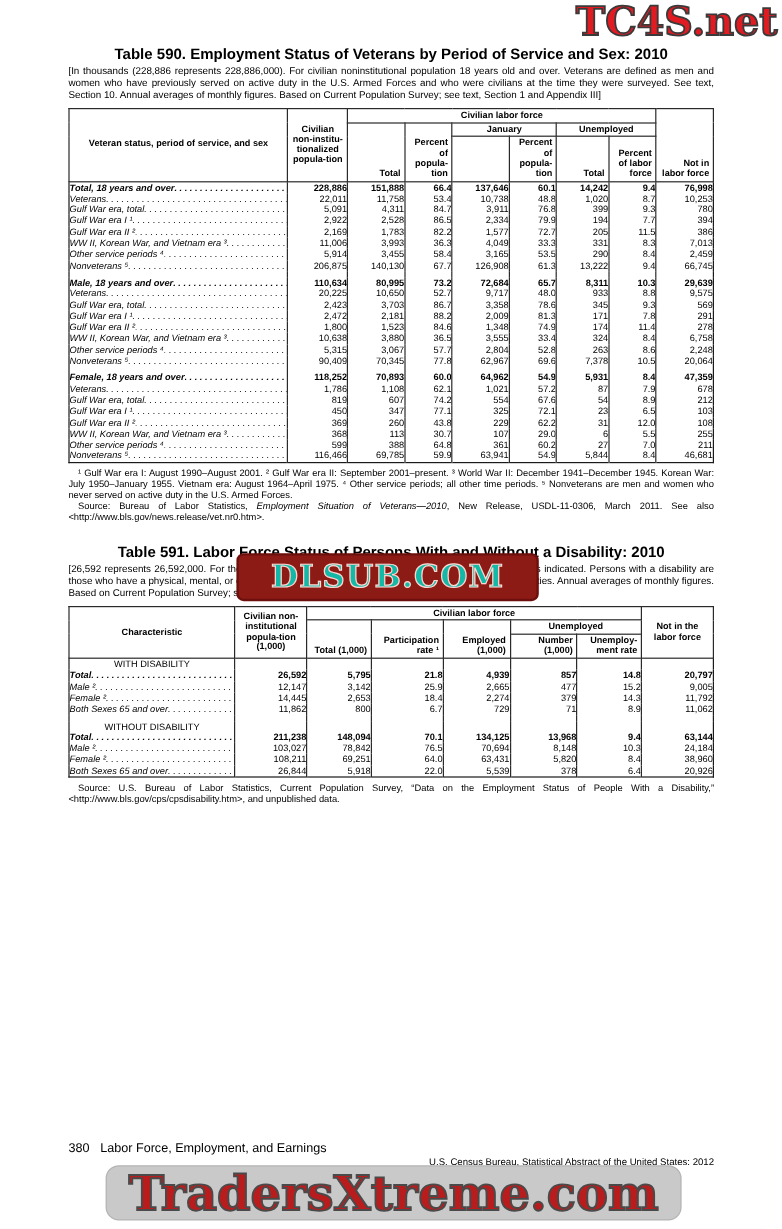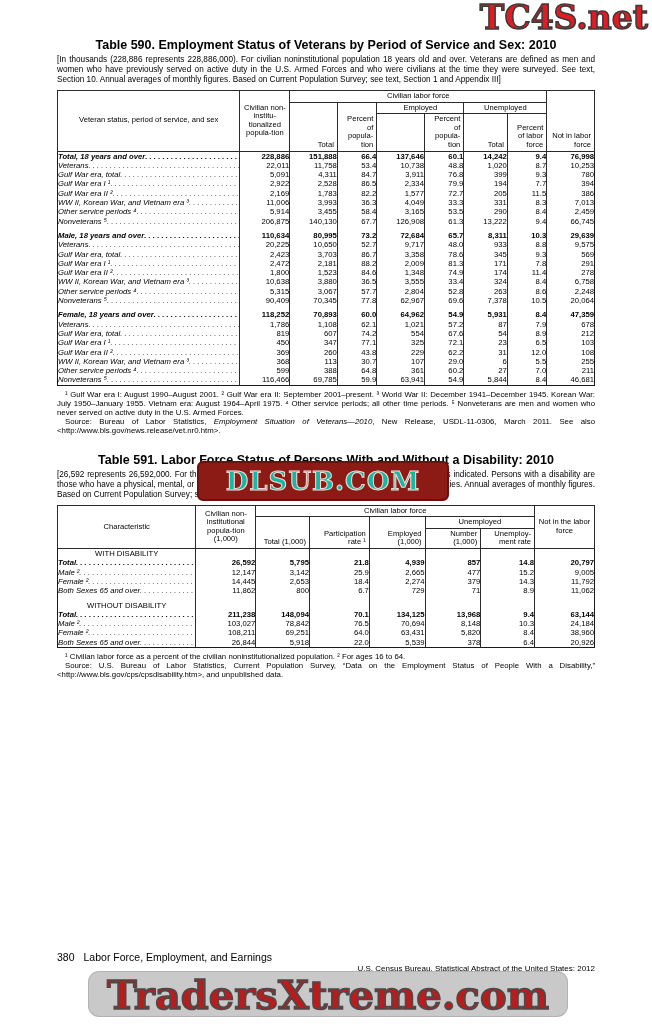--- a/index.html
+++ b/index.html
@@ -4,21 +4,21 @@
 <style>
   html,body{margin:0;padding:0;}
   body{width:652px;background:#e9e9e9;}
   *{box-sizing:border-box;}
   .page{position:relative;width:652px;height:1024px;background:#fff;overflow:hidden;
         font-family:"Liberation Sans","DejaVu Sans",sans-serif;color:#000;}
   .content{position:absolute;left:57px;top:38px;width:538px;z-index:1;}
   .tbl-title{font-size:12.5px;font-weight:bold;line-height:14px;text-align:center;}
   .tbl-note{font-size:8.2px;line-height:10px;text-align:justify;margin-top:3px;}
   .dtable{width:100%;border-collapse:collapse;table-layout:fixed;border:1.2px solid #1a1a1a;margin-top:5px;}
-  .dtable th{border:1px solid #2a2a2a;font-weight:normal;padding:1px 3px;line-height:8.6px;font-size:7.6px;margin-top:16px;}
+  .dtable th{border:1px solid #2a2a2a;font-weight:bold;padding:1px 3px;line-height:8.6px;font-size:7.6px;margin-top:16px;}
   .dtable thead{border-bottom:1px solid #1a1a1a;}
   .dtable td{border-left:1px solid #2a2a2a;padding:0;font-size:7.7px;line-height:9.3px;height:9.3px;vertical-align:bottom;overflow:hidden;}
   .dtable td:first-child{border-left:none;}
   .h-group{text-align:center;vertical-align:bottom;}
   .h-num{text-align:right;vertical-align:bottom;}
   .h-mid{vertical-align:middle;text-align:center;}
   .h-stub590{padding:0 30px;}
   .num{text-align:right;padding-right:3px;}
   .stub .lf{display:flex;align-items:baseline;font-style:italic;}
   .lbl{white-space:nowrap;}
@@ -71,21 +71,21 @@
         <thead>
           <tr>
             <th class="h-mid h-stub590" rowspan="3">Veteran status, period of service, and sex</th>
             <th class="h-num h-mid" rowspan="3">Civilian non-institu-tionalized popula-tion</th>
             <th class="h-group" colspan="6">Civilian labor force</th>
             <th class="h-num" rowspan="3">Not in labor force</th>
           </tr>
           <tr>
             <th class="h-num" rowspan="2">Total</th>
             <th class="h-num" rowspan="2">Percent of popula-tion</th>
-            <th class="h-group" colspan="2">Employed</th>
+            <th class="h-group" colspan="2">January</th>
             <th class="h-group" colspan="2">Unemployed</th>
           </tr>
           <tr>
             <th class="h-num"></th>
             <th class="h-num">Percent of popula-tion</th>
             <th class="h-num">Total</th>
             <th class="h-num">Percent of labor force</th>
           </tr>
         </thead>
         <tbody>
@@ -685,21 +685,20 @@
               <td class="num">22.0</td>
               <td class="num">5,539</td>
               <td class="num">378</td>
               <td class="num">6.4</td>
               <td class="num">20,926</td>
             </tr>
           </tbody>
       </table>
 
       <div class="fns">
-        <p class="fn">¹ Civilian labor force as a percent of the civilian noninstitutionalized population. ² For ages 16 to 64.</p>
         <p class="fn">Source: U.S. Bureau of Labor Statistics, Current Population Survey, “Data on the Employment Status of People With a Disability,” &lt;http://www.bls.gov/cps/cpsdisability.htm&gt;, and unpublished data.</p>
       </div>
     </div>
 
   </div>
 
   <div class="footer-left">
     <span>380</span><span class="ftitle">Labor Force, Employment, and Earnings</span>
   </div>
   <div class="footer-right">U.S. Census Bureau, Statistical Abstract of the United States: 2012</div>

